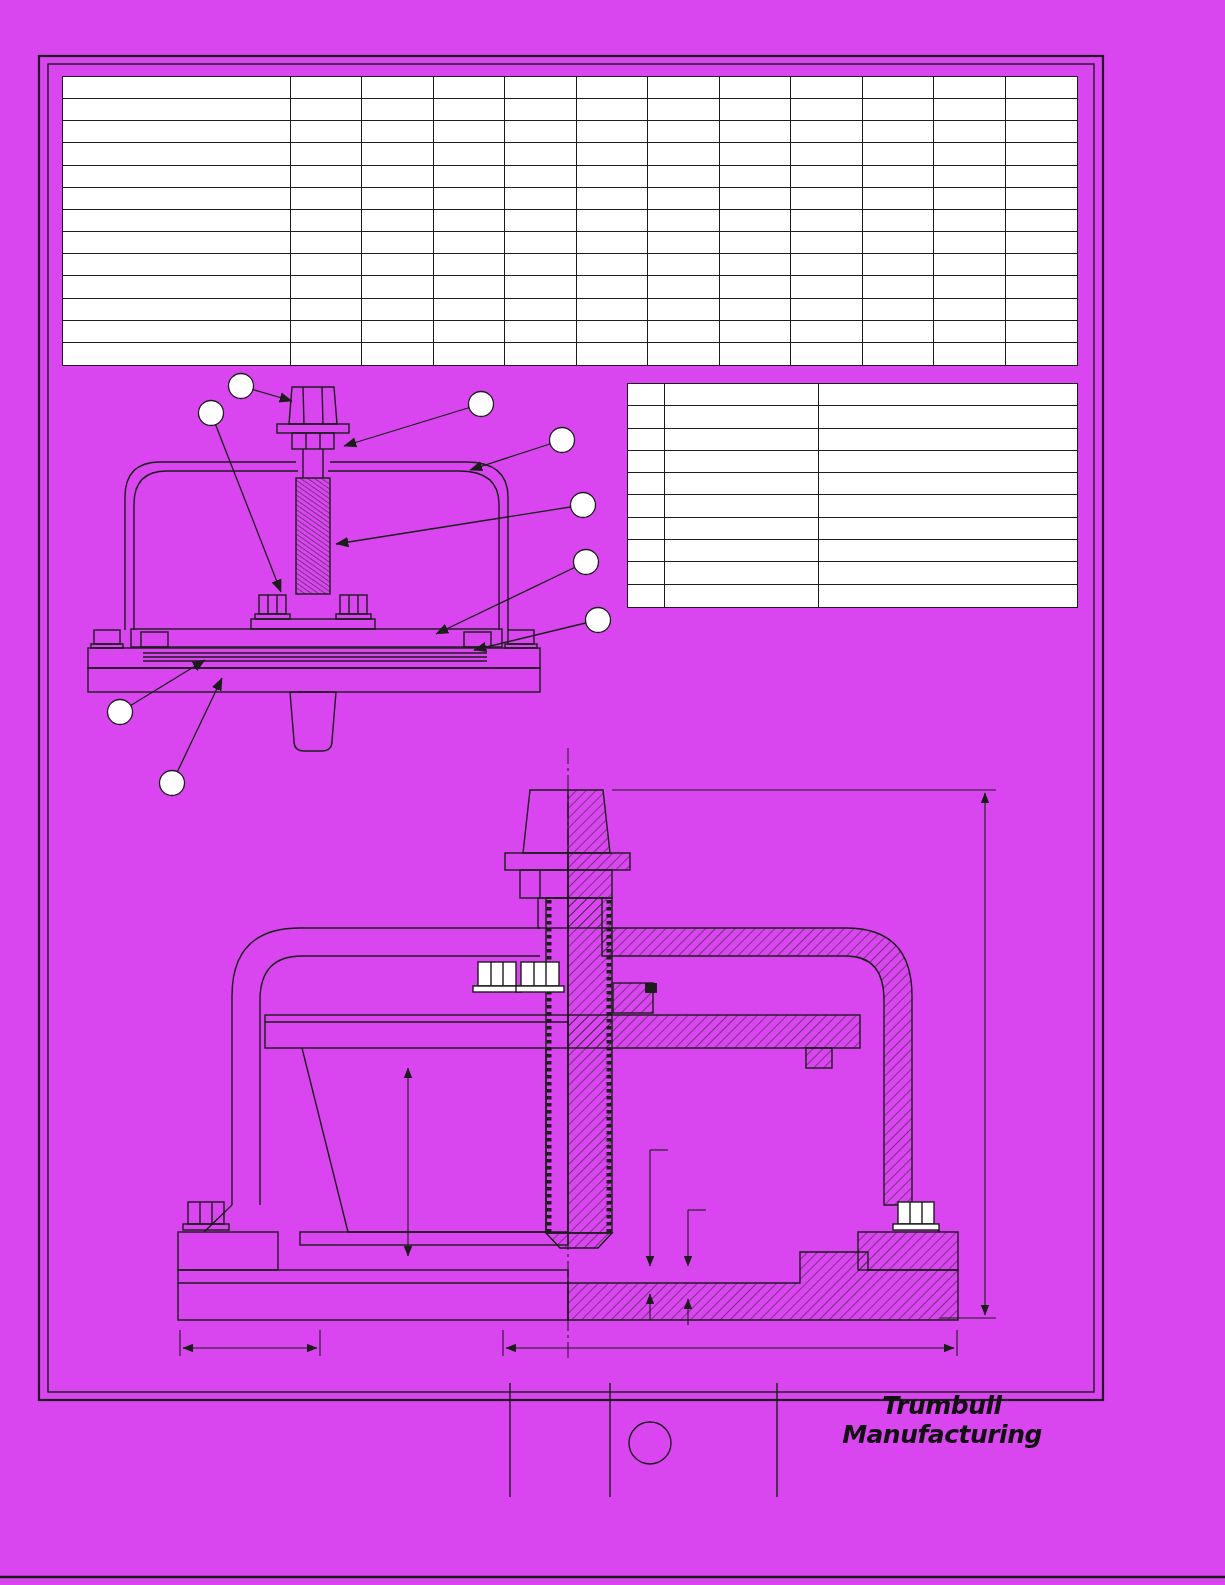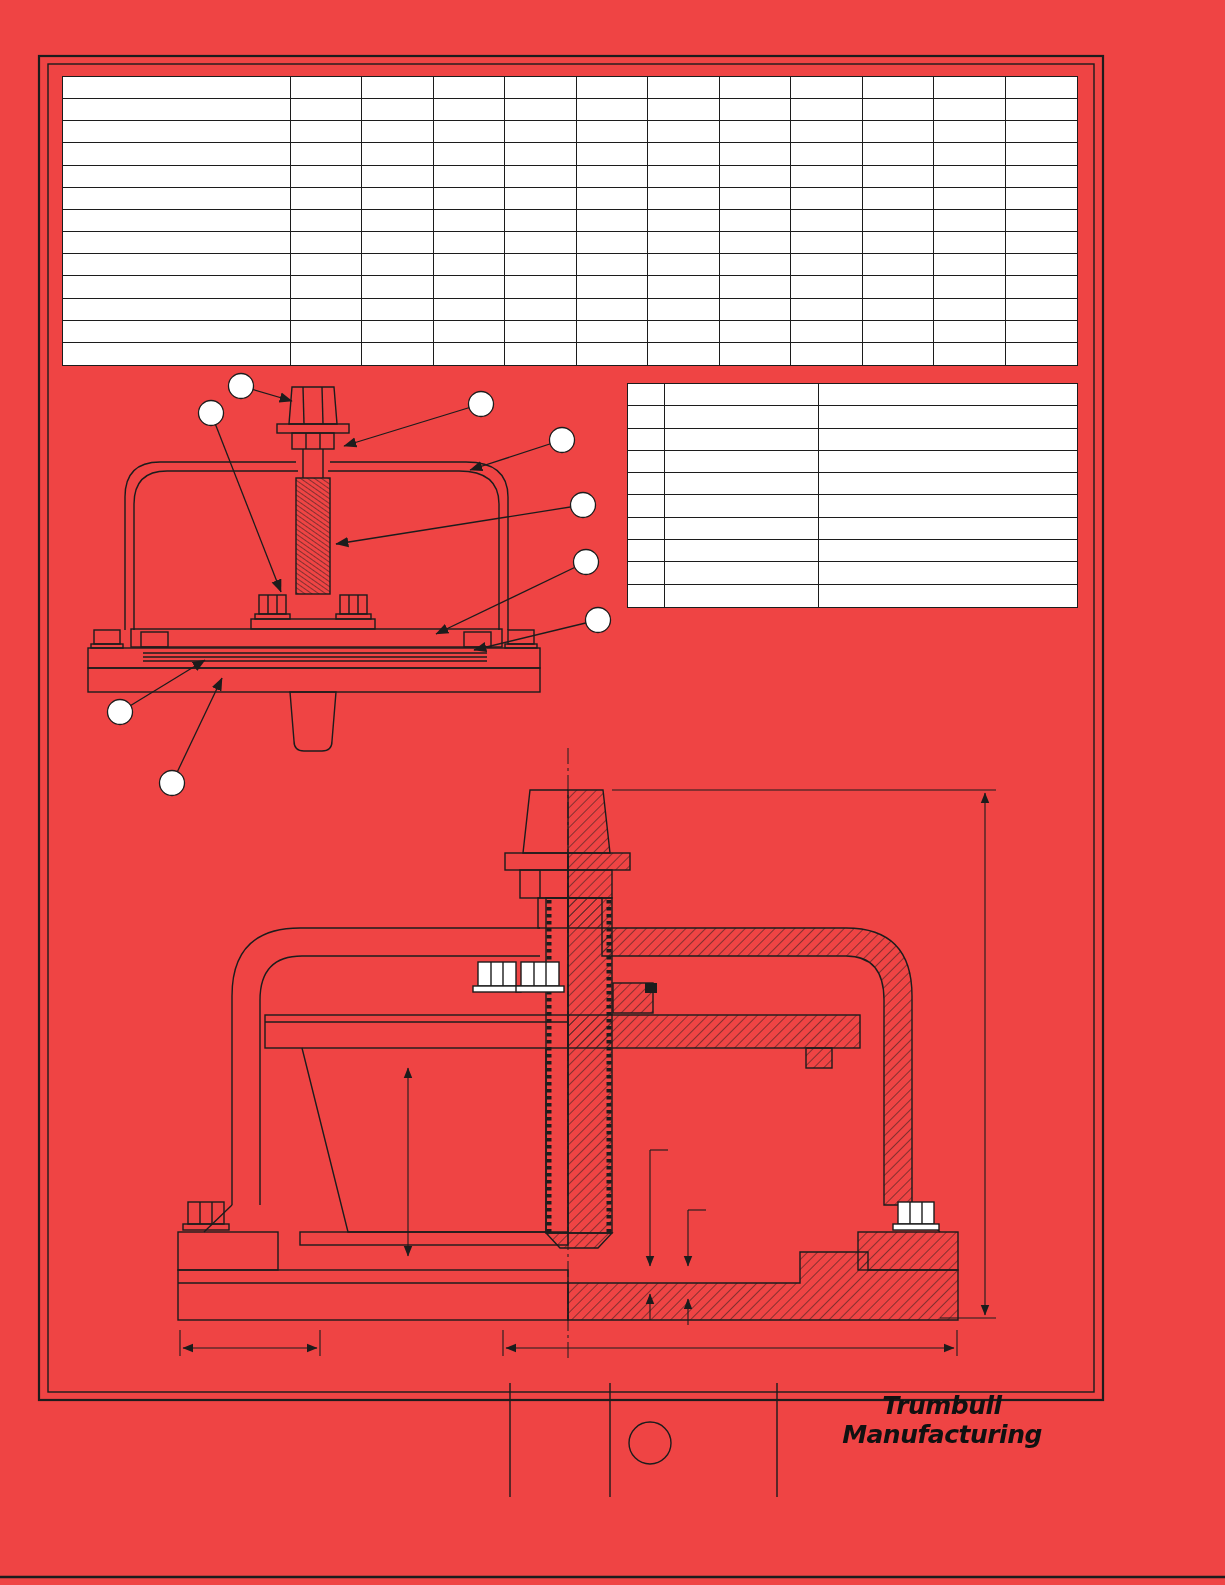--- a/index.html
+++ b/index.html
@@ -1,17 +1,17 @@
 <!DOCTYPE html>
 <html><head>
 <meta charset="utf-8">
 <style>
   * { margin:0; padding:0; box-sizing:border-box; }
   html,body { background:#ffffff; font-family:"Liberation Sans", sans-serif; }
-  .page { position:relative; width:1225px; height:1585px; background:#ef4444; overflow:hidden; }
+  .page { position:relative; width:1225px; height:1585px; background:#d946ef; overflow:hidden; }
 
   svg.linework { position:absolute; left:0; top:0; }
 
   .dtable { position:absolute; display:grid; border:1.7px solid #1c1c1c; background:#ffffff; }
   .dtable .cell { border-right:1px solid #1c1c1c; border-bottom:1px solid #1c1c1c; }
 
   #top-table { left:62px; top:76px; width:1016px; height:290px;
     grid-template-columns:228px repeat(11,1fr); grid-template-rows:repeat(13,1fr); }
   #top-table .cell:nth-child(12n) { border-right:none; }
   #top-table .cell:nth-last-child(-n+12) { border-bottom:none; }

